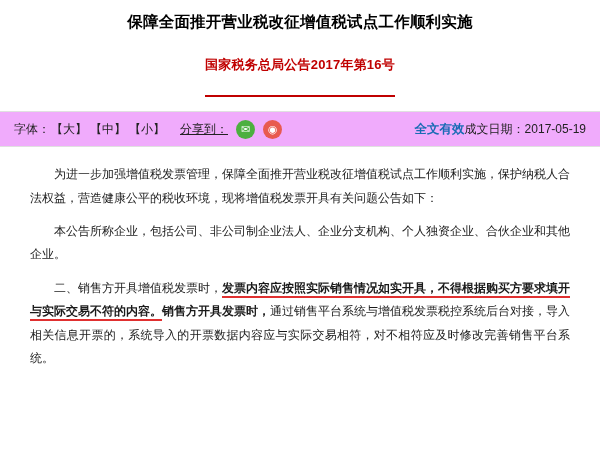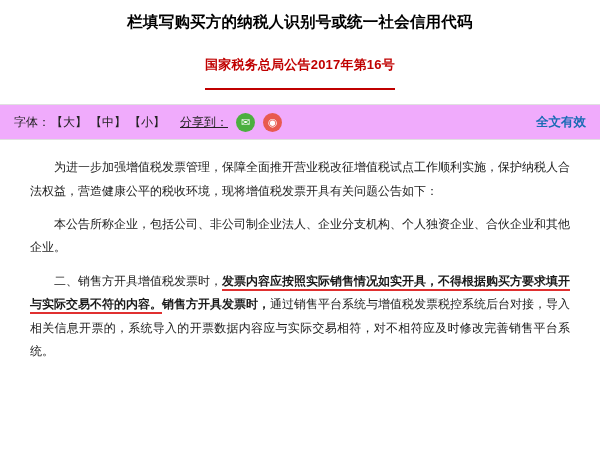--- a/index.html
+++ b/index.html
@@ -34,21 +34,21 @@
   .subtitle-wrap {
     text-align: center;
     padding: 10px 0 14px 0;
   }
   .doc-subtitle {
     display: inline-block;
     font-size: 13px;
     font-weight: bold;
     color: #c00000;
     border-bottom: 2px solid #c00000;
-    padding-bottom: 14px;
+    padding-bottom: 21px;
     letter-spacing: 0.2px;
   }
   .toolbar {
     position: relative;
     border-top: 1px solid #e0e0e0;
     border-bottom: 1px solid #e0e0e0;
     height: 34px;
     display: flex;
     align-items: center;
     padding: 0 14px;
@@ -126,41 +126,42 @@
   .b {
     font-weight: bold;
   }
 </style>
 </head>
 <body>
 
 <div class="page">
 
   <div class="title-bar">
-    <div class="doc-title">栏填写购买方的纳税人识别号或统一社会信用代码</div>
+    <div class="doc-title">保障全面推开营业税改征增值税试点工作顺利实施</div>
   </div>
 
   <div class="subtitle-wrap">
     <span class="doc-subtitle">国家税务总局公告2017年第16号</span>
   </div>
 
   <div class="toolbar">
     <span class="tb-label">字体：</span>
     <span class="font-sizes">
       <span class="fs">【大】</span>
       <span class="fs">【中】</span>
       <span class="fs">【小】</span>
     </span>
     <span class="tb-label share-label">分享到：</span>
     <span class="share-icons">
       <span class="share-ic share-wechat">✉</span>
       <span class="share-ic share-weibo">◉</span>
     </span>
     <span class="tb-right">
       <span class="valid-status">全文有效</span>
+      <span class="date-group"><span>成文日期：</span><span>2017-05-19</span></span>
     </span>
   </div>
 
   <div class="content">
     <p>为进一步加强增值税发票管理，保障全面推开营业税改征增值税试点工作顺利实施，保护纳税人合法权益，营造健康公平的税收环境，现将增值税发票开具有关问题公告如下：</p>
     <p>本公告所称企业，包括公司、非公司制企业法人、企业分支机构、个人独资企业、合伙企业和其他企业。</p>
     <p><span>二、销售方开具增值税发票时，</span><span class="b u-red">发票内容应按照实际销售情况如实开具，不得根据购买方要求填开与实际交易不符的内容。</span><span class="b">销售方开具发票时，</span><span>通过销售平台系统与增值税发票税控系统后台对接，导入相关信息开票的，系统导入的开票数据内容应与实际交易相符，对不相符应及时修改完善销售平台系统。</span></p>
 
   </div>
 

